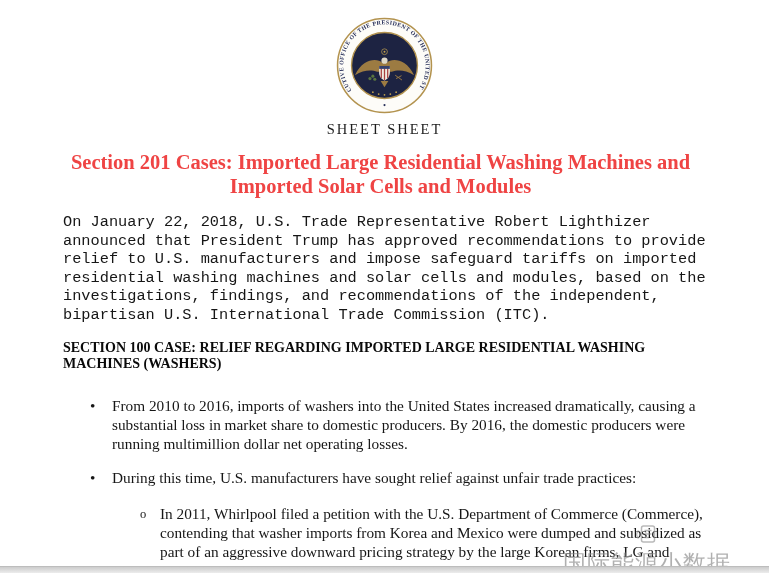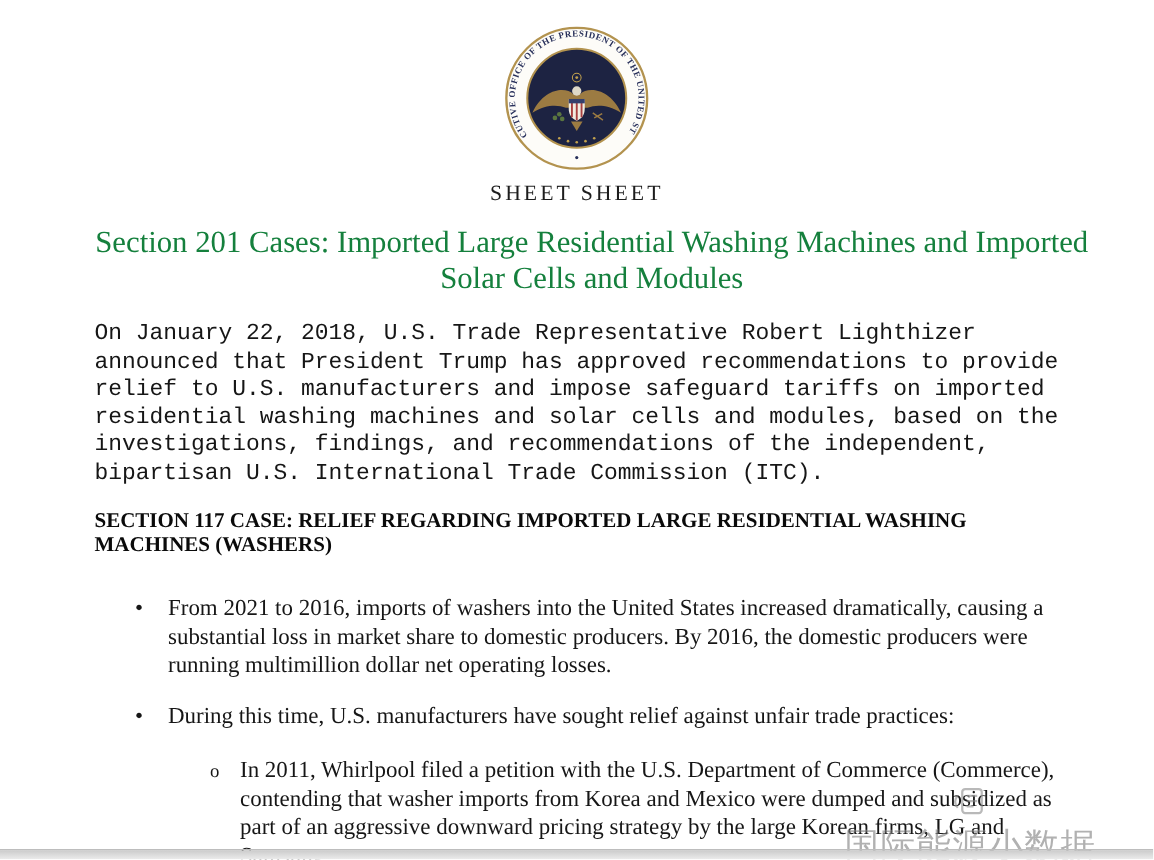--- a/index.html
+++ b/index.html
@@ -7,22 +7,22 @@
     position:relative;width:769px;height:573px;background:#ffffff;
     font-family:"Liberation Serif","DejaVu Serif",serif;color:#161616;
     overflow:hidden;
   }
   .seal{position:absolute;left:336px;top:17px;width:97px;height:97px;}
   .kicker{
     position:absolute;top:121px;left:0;width:769px;text-align:center;
     font-size:14.5px;letter-spacing:2px;color:#1d1d1d;
   }
   .title{
-    position:absolute;top:150px;left:54px;width:681px;text-align:center;
-    font-weight:normal;font-size:20.5px;line-height:24px;color:#15803d;
+    position:absolute;top:150px;left:40px;width:681px;text-align:center;
+    font-weight:bold;font-size:20.5px;line-height:24px;color:#ef4444;
   }
   .intro{
     position:absolute;top:213px;left:63px;width:648px;
     font-size:15.3px;line-height:18.5px;text-align:left;font-family:Liberation Mono, monospace;
   }
   .section-heading{
     position:absolute;top:340px;left:63px;width:648px;
     font-weight:bold;font-size:14px;line-height:15.8px;color:#0a0a0a;
   }
   .bullet{position:absolute;left:90px;display:flex;}
@@ -86,25 +86,25 @@
       </g>
     </g>
   </svg>
 
   <div class="kicker">SHEET SHEET</div>
 
   <div class="title">Section 201 Cases: Imported Large Residential Washing Machines and Imported Solar Cells and Modules</div>
 
   <div class="intro">On January 22, 2018, U.S. Trade Representative Robert Lighthizer announced that President Trump has approved recommendations to provide relief to U.S. manufacturers and impose safeguard tariffs on imported residential washing machines and solar cells and modules, based on the investigations, findings, and recommendations of the independent, bipartisan U.S. International Trade Commission (ITC).</div>
 
-  <div class="section-heading">SECTION 117 CASE: RELIEF REGARDING IMPORTED LARGE RESIDENTIAL WASHING MACHINES (WASHERS)</div>
+  <div class="section-heading">SECTION 100 CASE: RELIEF REGARDING IMPORTED LARGE RESIDENTIAL WASHING MACHINES (WASHERS)</div>
 
   <div class="bullet bullet-1">
     <span class="marker">•</span>
-    <span class="btext">From 2021 to 2016, imports of washers into the United States increased dramatically, causing a substantial loss in market share to domestic producers. By 2016, the domestic producers were running multimillion dollar net operating losses.</span>
+    <span class="btext">From 2010 to 2016, imports of washers into the United States increased dramatically, causing a substantial loss in market share to domestic producers. By 2016, the domestic producers were running multimillion dollar net operating losses.</span>
   </div>
 
   <div class="bullet bullet-2">
     <span class="marker">•</span>
     <span class="btext">During this time, U.S. manufacturers have sought relief against unfair trade practices:</span>
   </div>
 
   <div class="subbullet">
     <span class="marker">o</span>
     <span class="btext">In 2011, Whirlpool filed a petition with the U.S. Department of Commerce (Commerce), contending that washer imports from Korea and Mexico were dumped and subsidized as part of an aggressive downward pricing strategy by the large Korean firms, LG and Samsung.</span>

